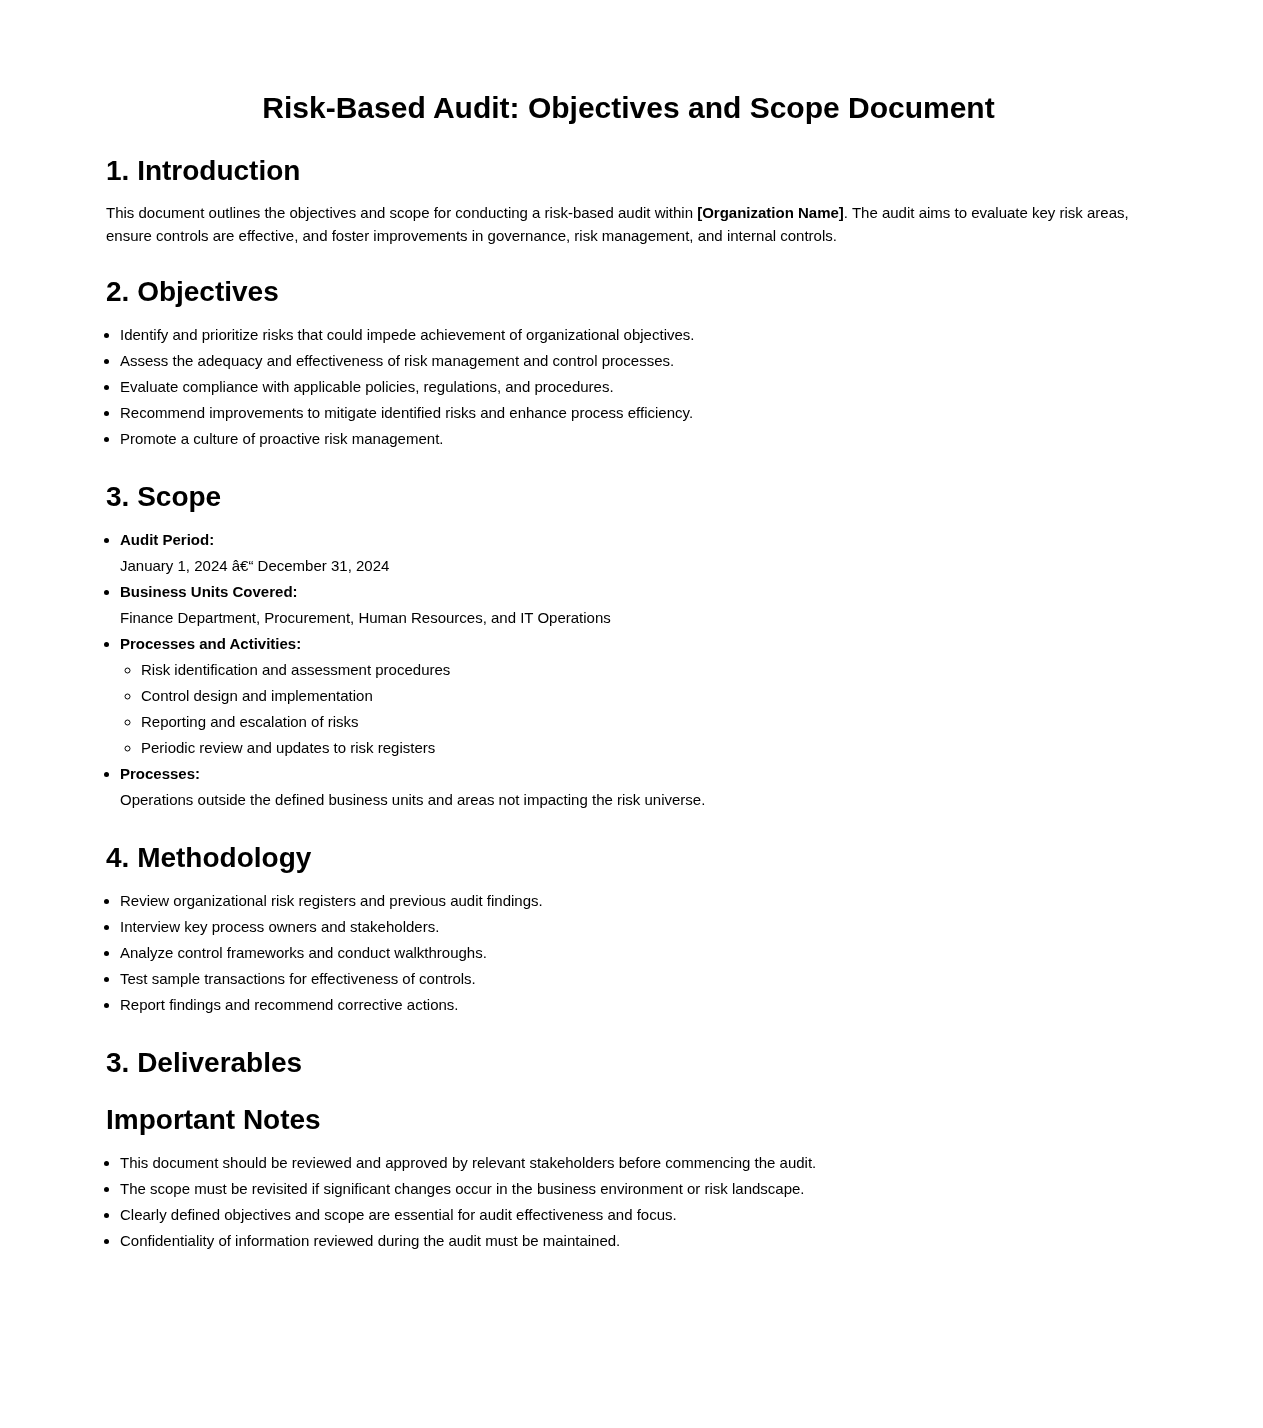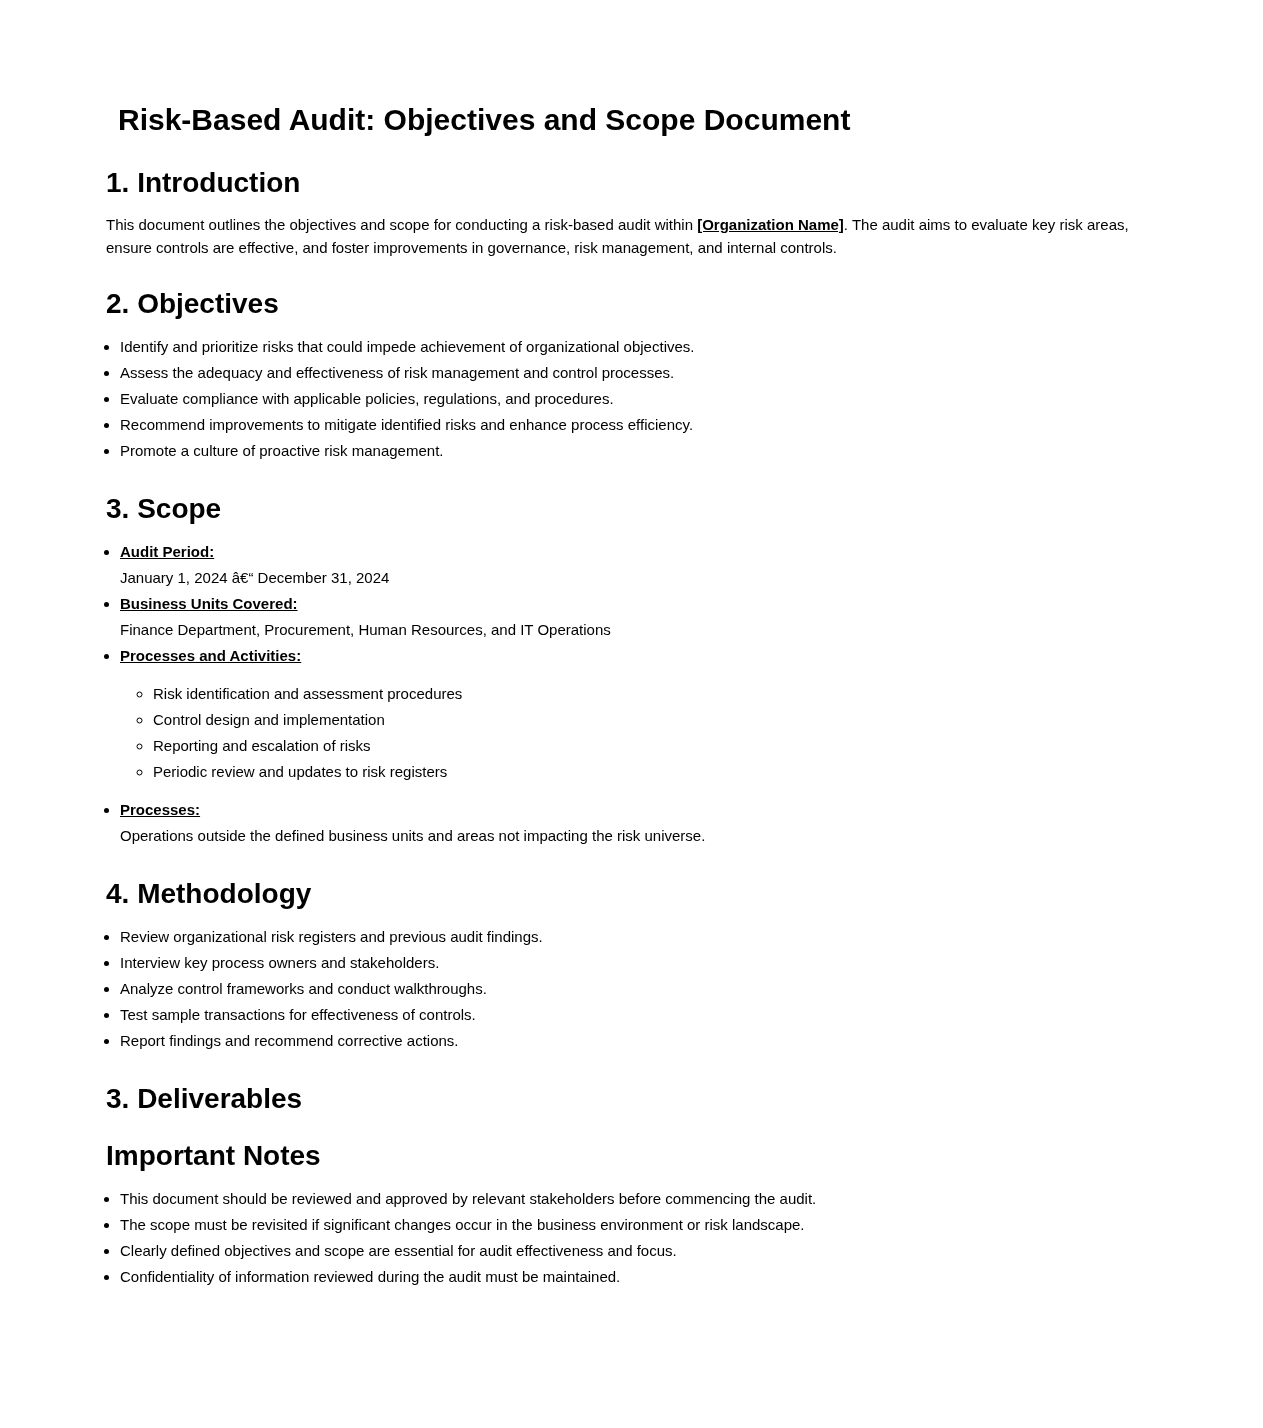--- a/index.html
+++ b/index.html
@@ -13,21 +13,22 @@
   .page {
     width: 1045px;
     margin: 0 0 0 106px;
     padding-top: 90px;
     padding-bottom: 120px;
   }
   h1 {
     font-size: 30px;
     line-height: 36px;
     font-weight: 700;
-    margin: 12px;
+    margin: 0;
+    text-align: center;
   }
   h2 {
     font-size: 28px;
     line-height: 25px;
     font-weight: 700;
     margin: 32px 0 18px;
   }
   p.body-text {
     font-size: 15px;
     line-height: 23px;
@@ -37,34 +38,34 @@
     list-style: disc;
     margin: 18px 0;
     padding-left: 14px;
   }
   ul.doc-list > li {
     margin: 0;
     line-height: 26px;
   }
   ul.sub-list {
     list-style: circle;
-    margin: 12px;
+    margin: 0;
     padding-left: 21px;
   }
   ul.sub-list > li {
     margin: 0;
     line-height: 26px;
   }
   li.spaced {
     margin-top: 15px;
   }
   .li-value {
     font-weight: 400;
   }
-  strong { font-weight: 700; text-decoration: underline; }
+  strong { font-weight: 700; }
 </style>
 </head>
 <body>
 
 <div class="page">
 
   <h1>Risk-Based Audit: Objectives and Scope Document</h1>
 
   <section>
     <h2>1. Introduction</h2>

